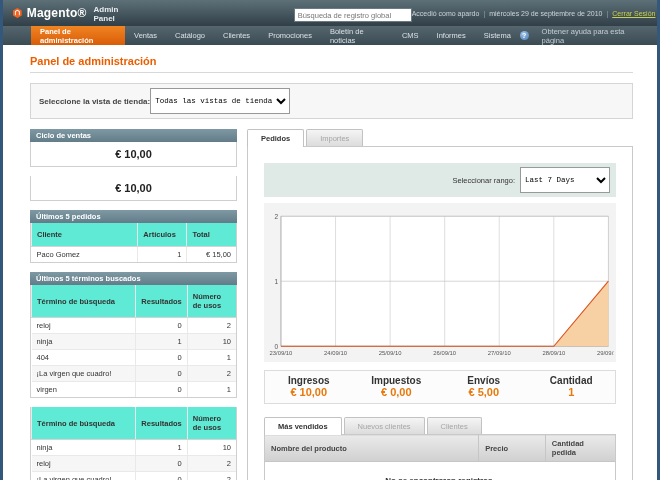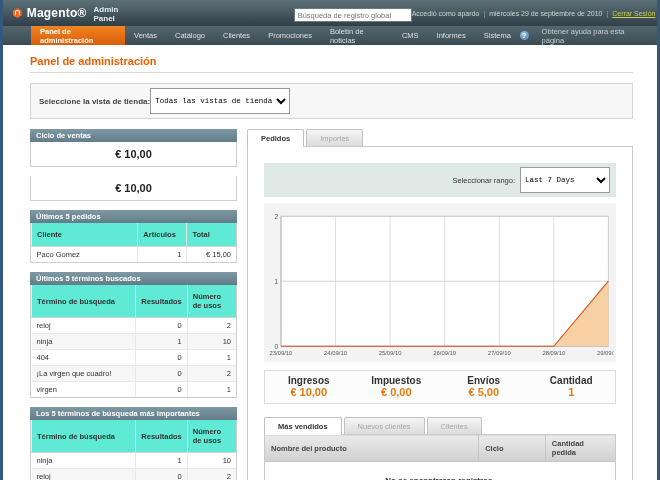--- a/index.html
+++ b/index.html
@@ -249,21 +249,20 @@
                     <td class="num">0</td>
                     <td class="num">1</td>
                   </tr>
 
               </tbody>
             </table>
           </div>
         </div>
 
         <div class="widget">
-          <div class="widget-h">Los 5 términos de búsqueda más importantes</div>
           <div class="widget-b">
             <table class="mini">
               <thead>
                   <tr>
                 <th class="num">Término de búsqueda</th>
                     <th class="num">Resultados</th>
                     <th class="num">Número de usos</th>
               </tr>
                 </thead>
               <tbody>
@@ -363,21 +362,21 @@
           <div class="tabs bottom-tabs">
             <div class="tab active"><span>Más vendidos</span></div>
               <div class="tab inactive"><span>Nuevos clientes</span></div>
               <div class="tab inactive"><span>Clientes</span></div>
           </div>
 
           <table class="grid">
             <thead>
               <tr>
                 <th>Nombre del producto</th>
-                <th class="c2">Ciclo</th>
+                <th class="c2">Precio</th>
                 <th class="c3">Cantidad pedida</th>
               </tr>
             </thead>
             <tbody>
               <tr>
                   <td class="empty-msg" colspan="3">No se encontraron registros.</td>
                 </tr>
             </tbody>
           </table>
 

